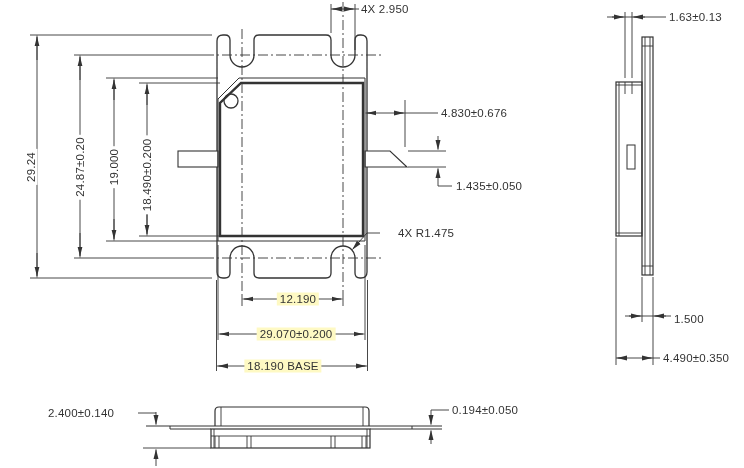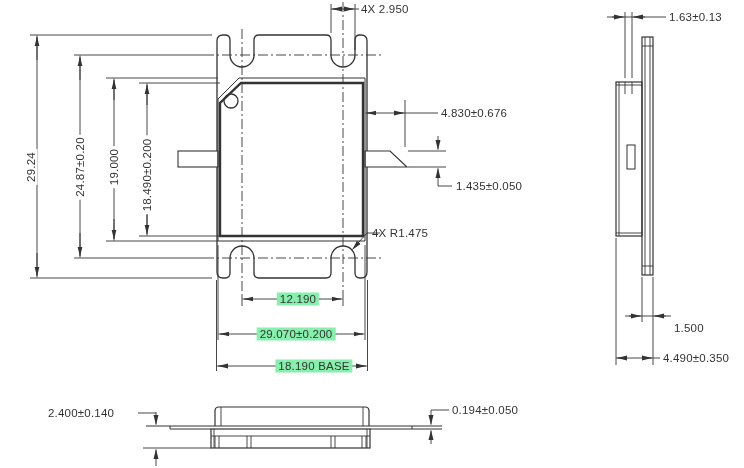--- a/index.html
+++ b/index.html
@@ -1,21 +1,21 @@
 <!DOCTYPE html>
 <html><head>
 <meta charset="utf-8">
 <style>
   html,body{margin:0;padding:0;background:#fff;}
   .canvas{position:relative;width:744px;height:468px;background:#ffffff;overflow:hidden;
           font-family:"Liberation Sans",sans-serif;}
   .canvas svg{position:absolute;left:0;top:0;}
   .dim{position:absolute;font-size:11.5px;color:#333;white-space:nowrap;
        transform:translateY(-50%);letter-spacing:0.2px;line-height:13px;}
-  .dim.center{transform:translate(-50%,-50%);background:#86efac;padding:0 3px;}
+  .dim.center{transform:translate(-50%,-50%);background:#fef9c3;padding:0 3px;}
   .dim.vert{transform:translate(-50%,-50%) rotate(-90deg);background:#fff;padding:0 3px;}
 </style>
 </head>
 <body>
 
 <div class="canvas">
 
 <svg width="744" height="468" viewBox="0 0 744 468">
   <defs>
     <marker id="arw" viewBox="0 0 12 6" refX="11.5" refY="3" markerWidth="11" markerHeight="6" orient="auto">
@@ -180,22 +180,22 @@
 </svg>
 
   <span class="dim" style="left:361px;top:9px">4X 2.950</span>
   <span class="dim" style="left:669px;top:17px">1.63±0.13</span>
   <span class="dim vert" style="left:31px;top:167px">29.24</span>
   <span class="dim vert" style="left:80px;top:167px">24.87±0.20</span>
   <span class="dim vert" style="left:114px;top:167px">19.000</span>
   <span class="dim vert" style="left:147px;top:175px">18.490±0.200</span>
   <span class="dim" style="left:441px;top:113px">4.830±0.676</span>
   <span class="dim" style="left:456px;top:186px">1.435±0.050</span>
-  <span class="dim" style="left:372px;top:233px">4X R1.475</span>
+  <span class="dim" style="left:398px;top:233px">4X R1.475</span>
   <span class="dim center" style="left:298px;top:299px">12.190</span>
   <span class="dim center" style="left:296px;top:334px">29.070±0.200</span>
-  <span class="dim center" style="left:314px;top:366px">18.190 BASE</span>
-  <span class="dim" style="left:674px;top:328px">1.500</span>
+  <span class="dim center" style="left:283px;top:366px">18.190 BASE</span>
+  <span class="dim" style="left:674px;top:319px">1.500</span>
   <span class="dim" style="left:663px;top:358px">4.490±0.350</span>
   <span class="dim" style="left:48px;top:413px">2.400±0.140</span>
   <span class="dim" style="left:452px;top:410px">0.194±0.050</span>
 
 </div>
 
 </body></html>

